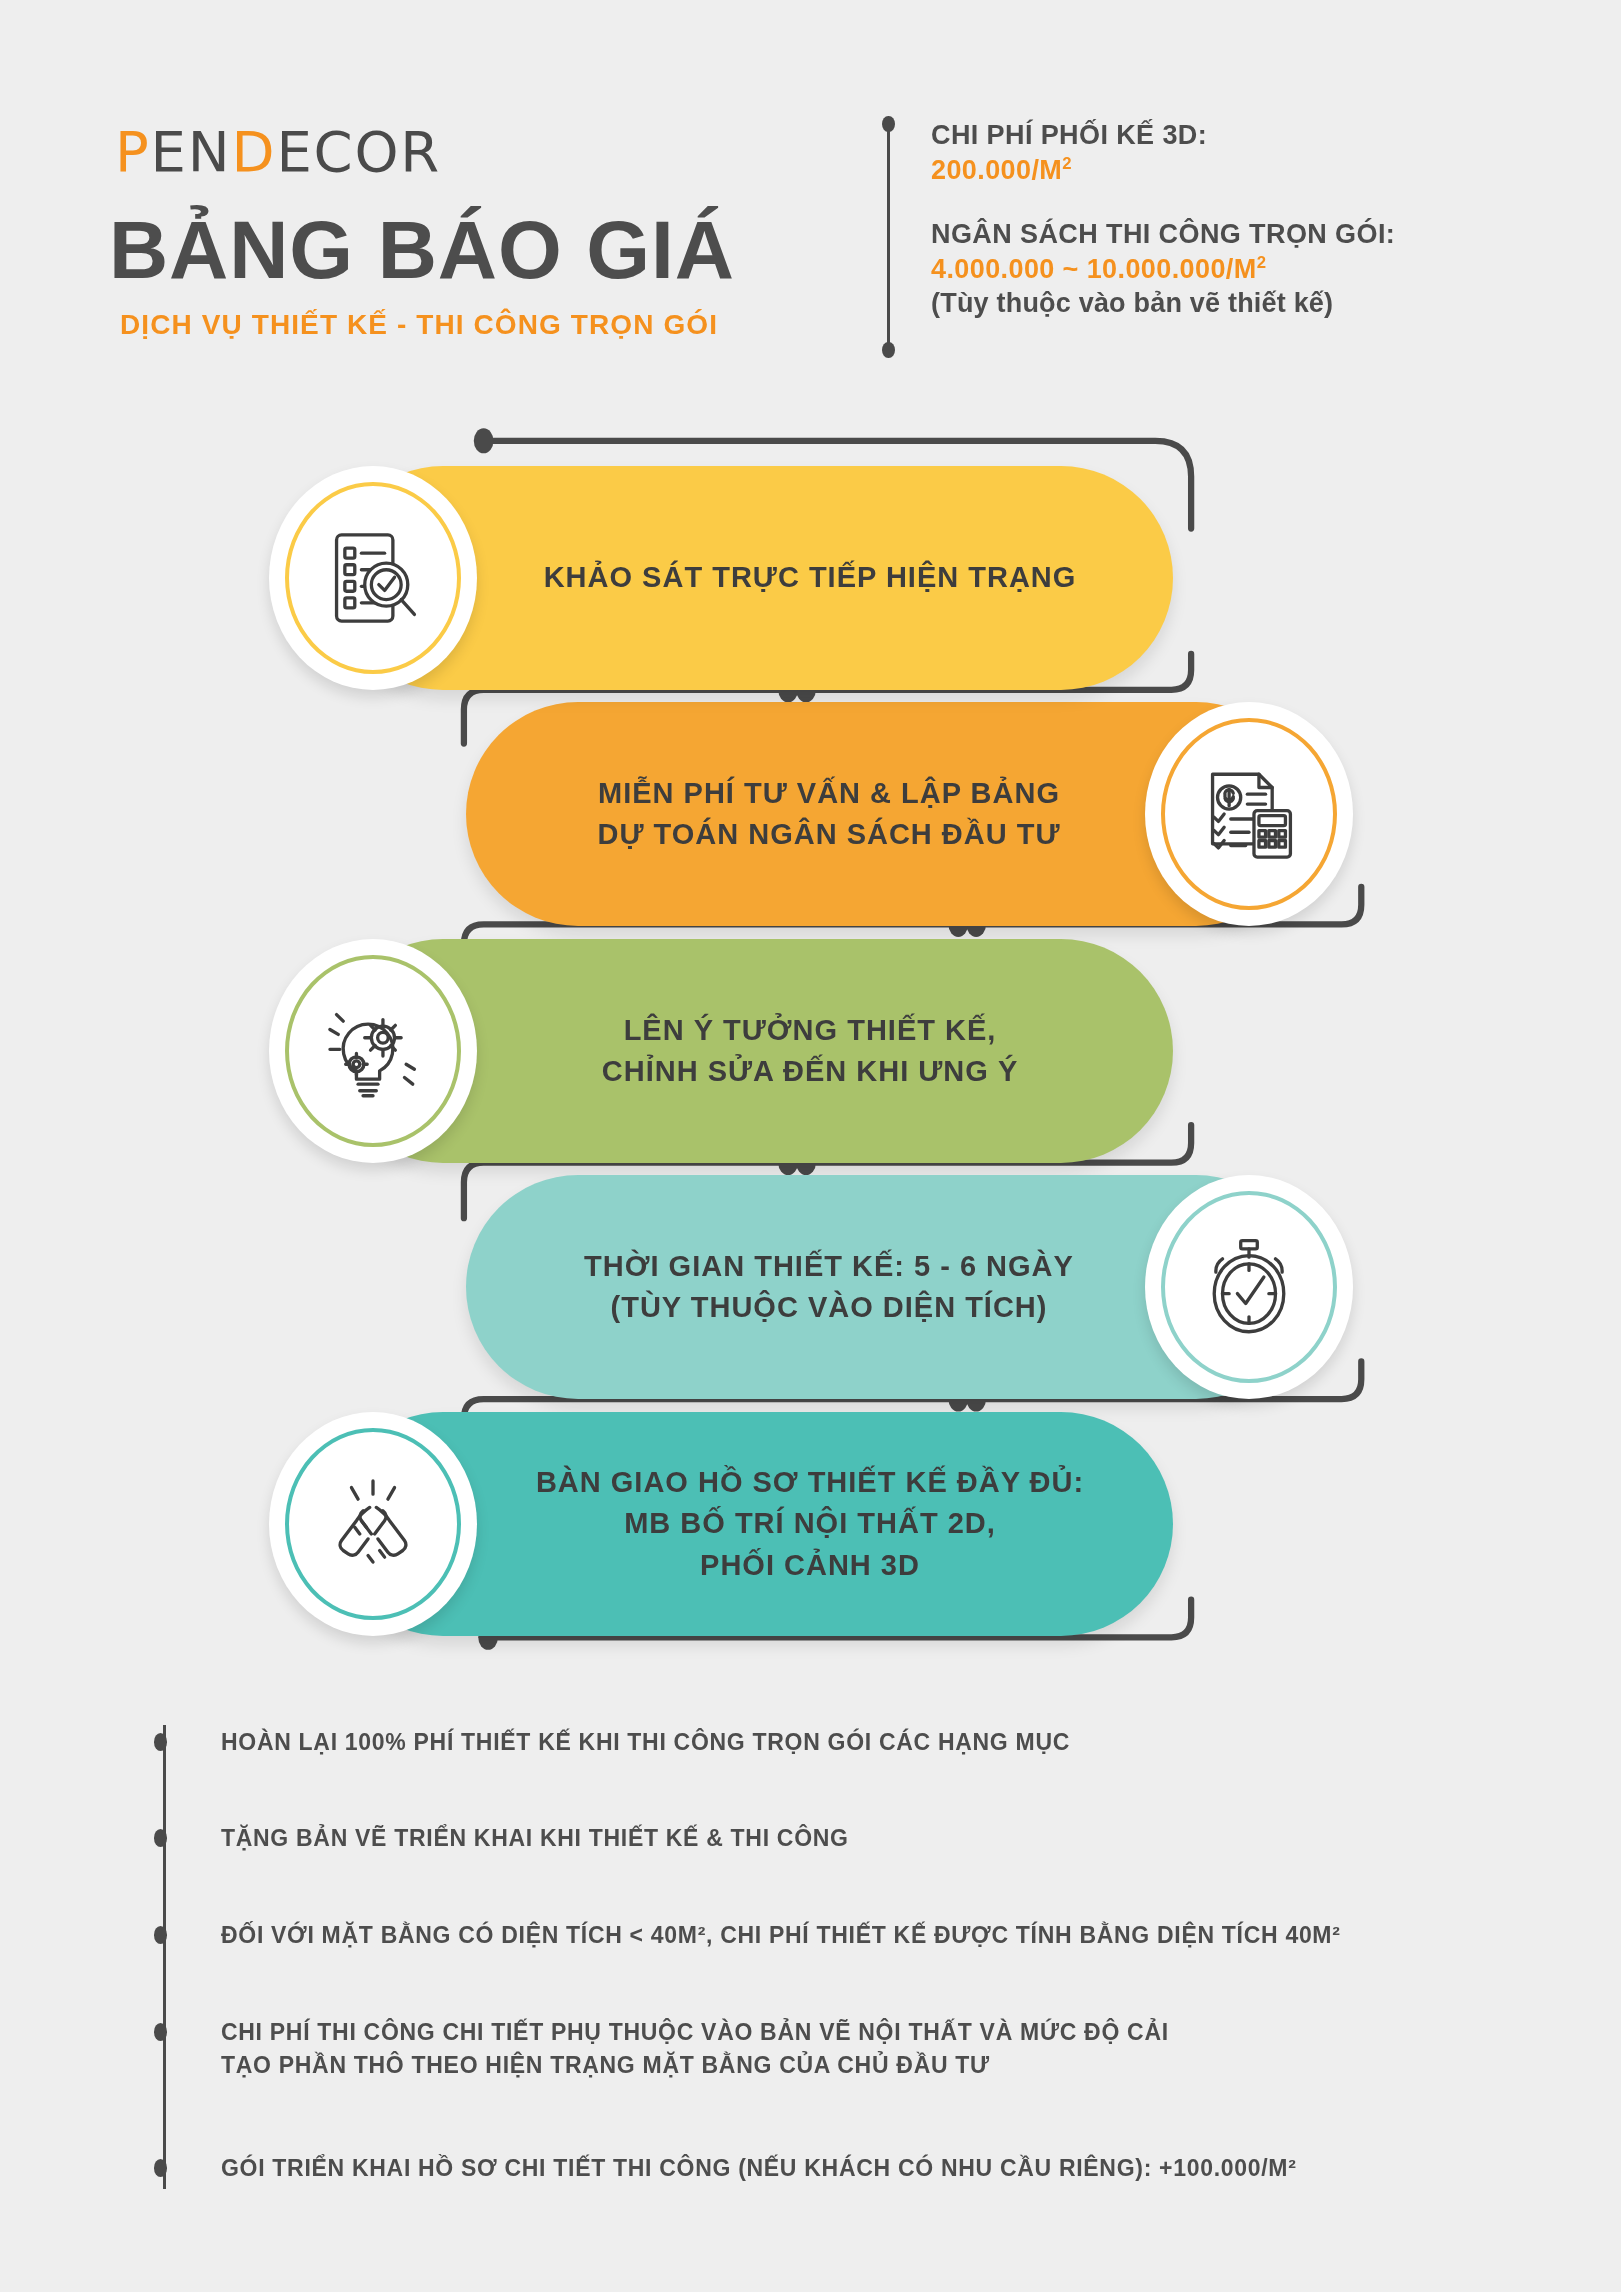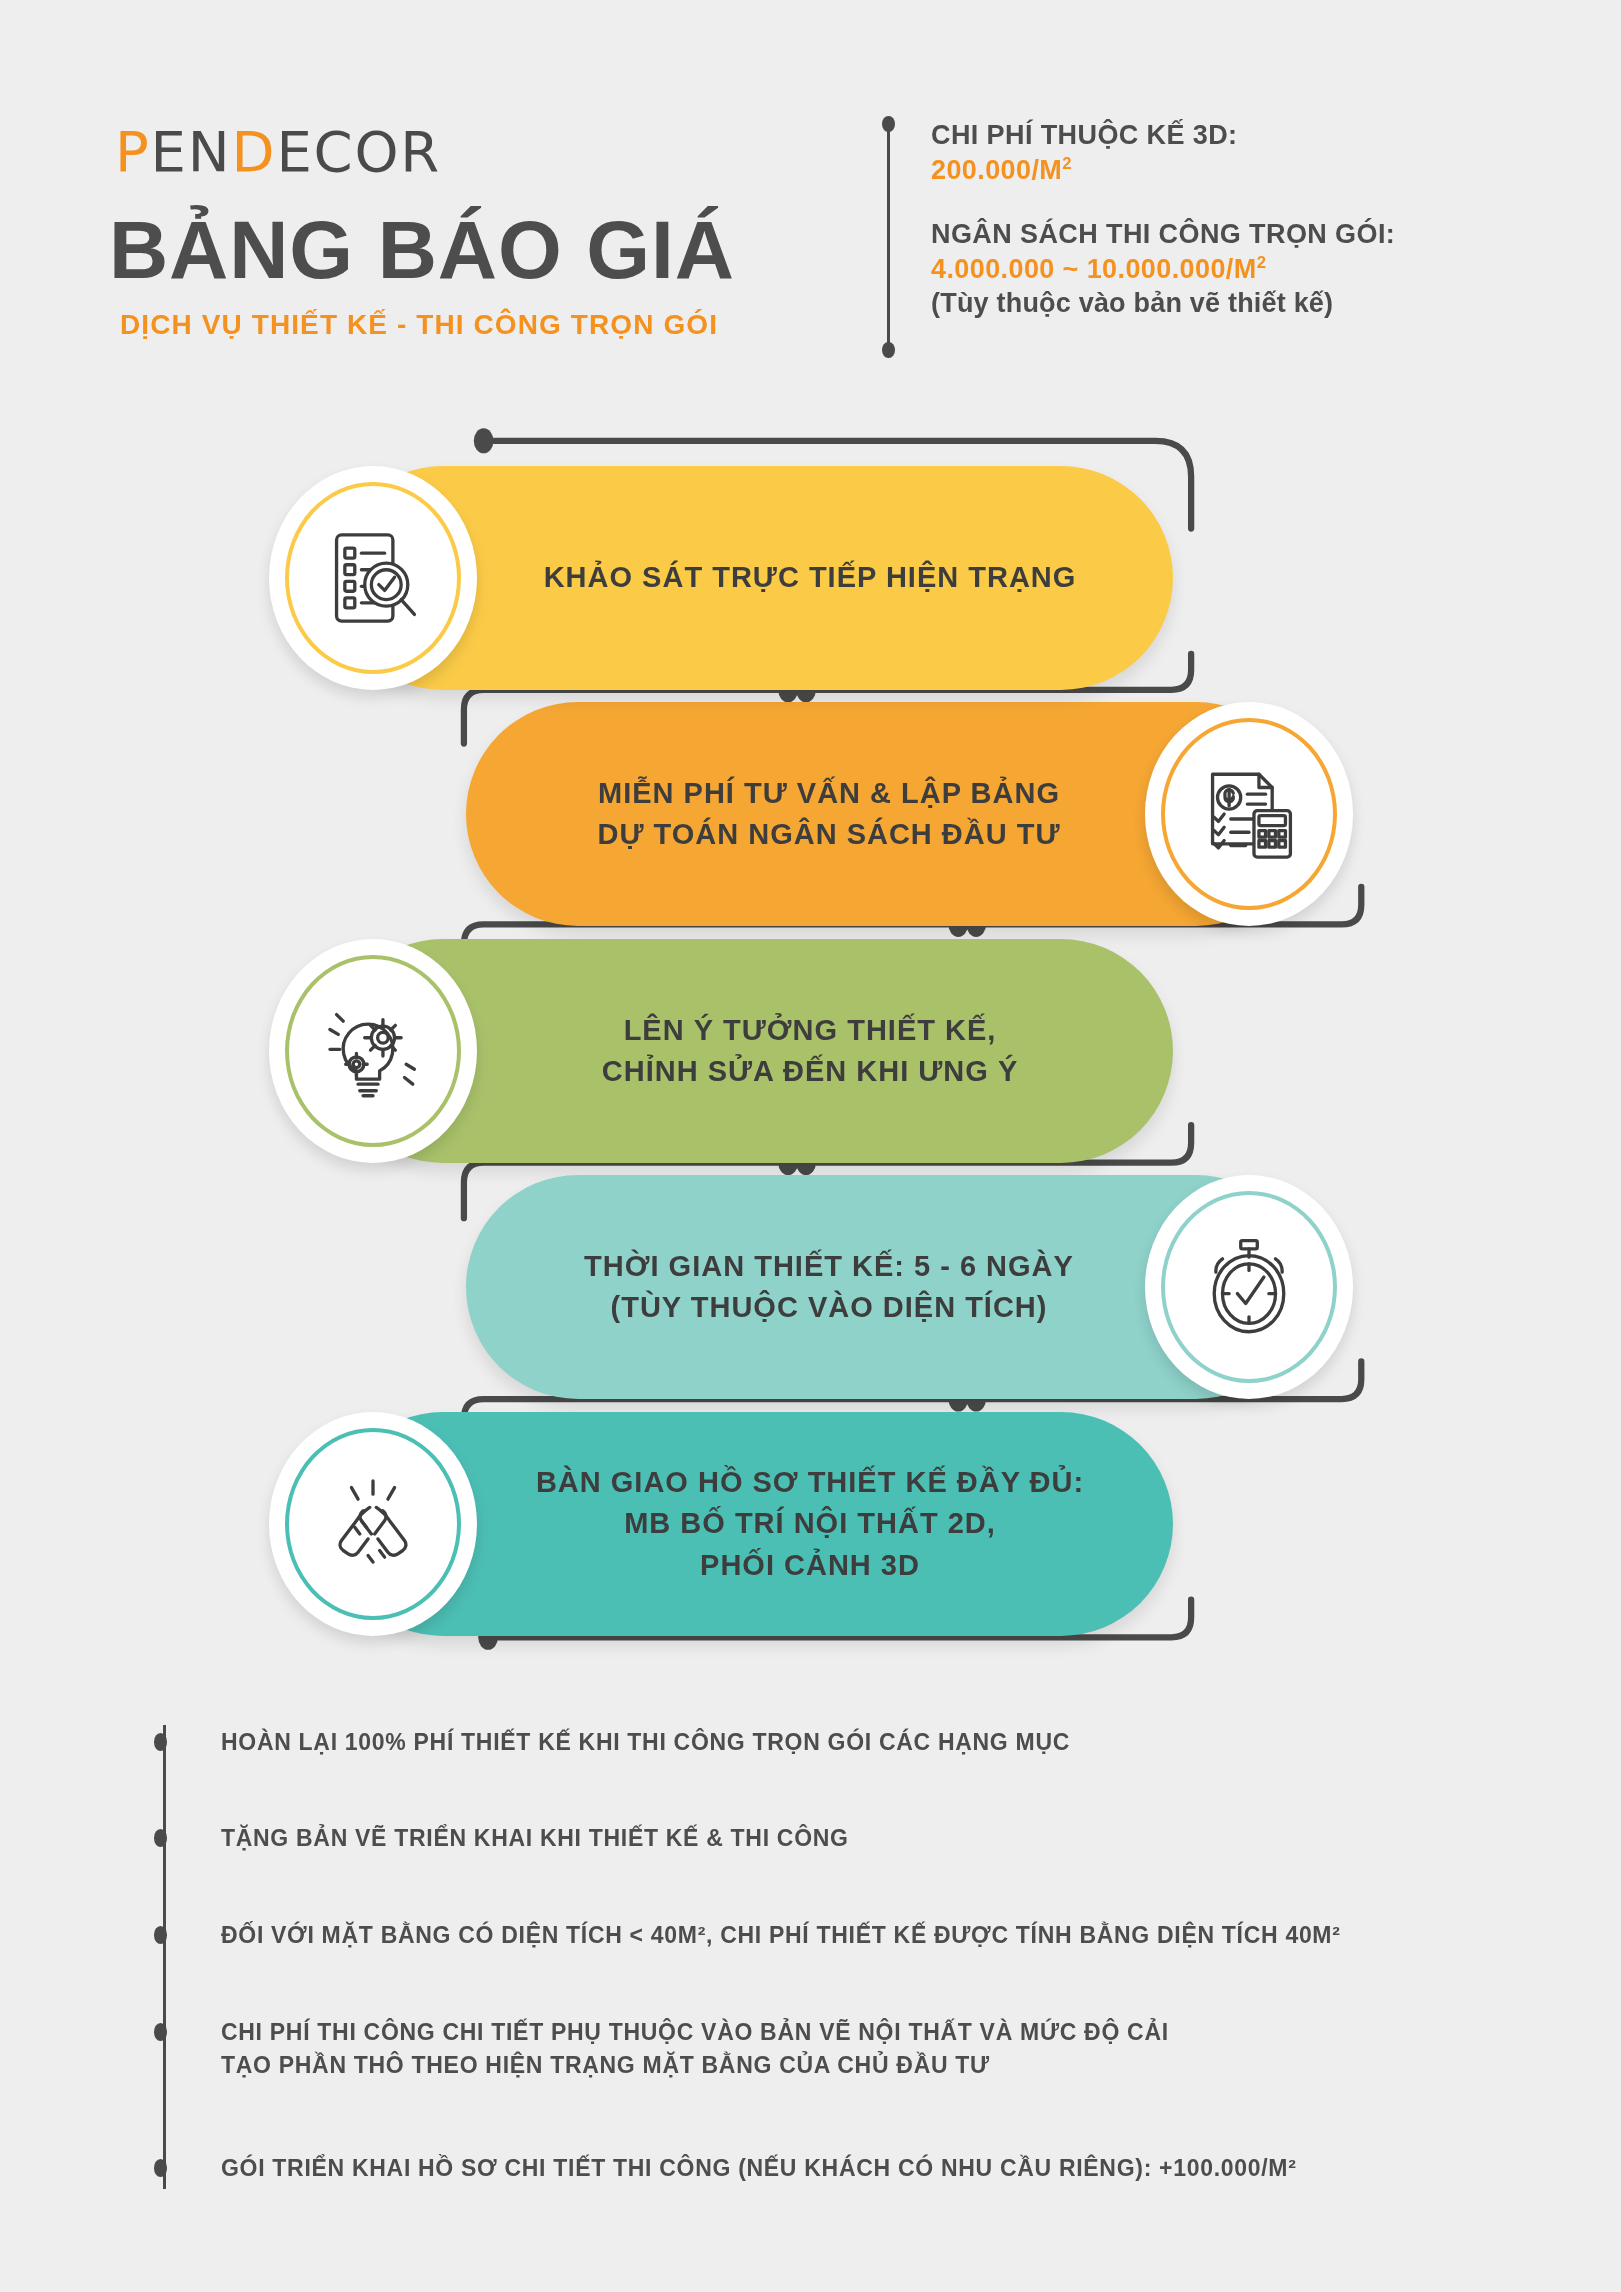--- a/index.html
+++ b/index.html
@@ -131,21 +131,21 @@
     <div class="title">BẢNG BÁO GIÁ</div>
     <div class="subtitle">DỊCH VỤ THIẾT KẾ - THI CÔNG TRỌN GÓI</div>
 
     <div class="divider">
       <div class="cap top"></div>
       <div class="line"></div>
       <div class="cap bottom"></div>
     </div>
 
     <div class="price-block">
-      <div class="price-label">CHI PHÍ THUỘC KẾ 3D:</div>
+      <div class="price-label">CHI PHÍ PHỐI KẾ 3D:</div>
       <div class="price-value"><span>200.000/M</span><sup>2</sup></div>
       <div class="price-gap"></div>
       <div class="price-label">NGÂN SÁCH THI CÔNG TRỌN GÓI:</div>
       <div class="price-value"><span>4.000.000 ~ 10.000.000/M</span><sup>2</sup></div>
       <div class="price-note">(Tùy thuộc vào bản vẽ thiết kế)</div>
     </div>
   </div>
 
   <div class="steps">
     <svg class="connector" style="left:0;top:0;width:1621px;height:1254px" viewBox="0 0 1810 1400">

